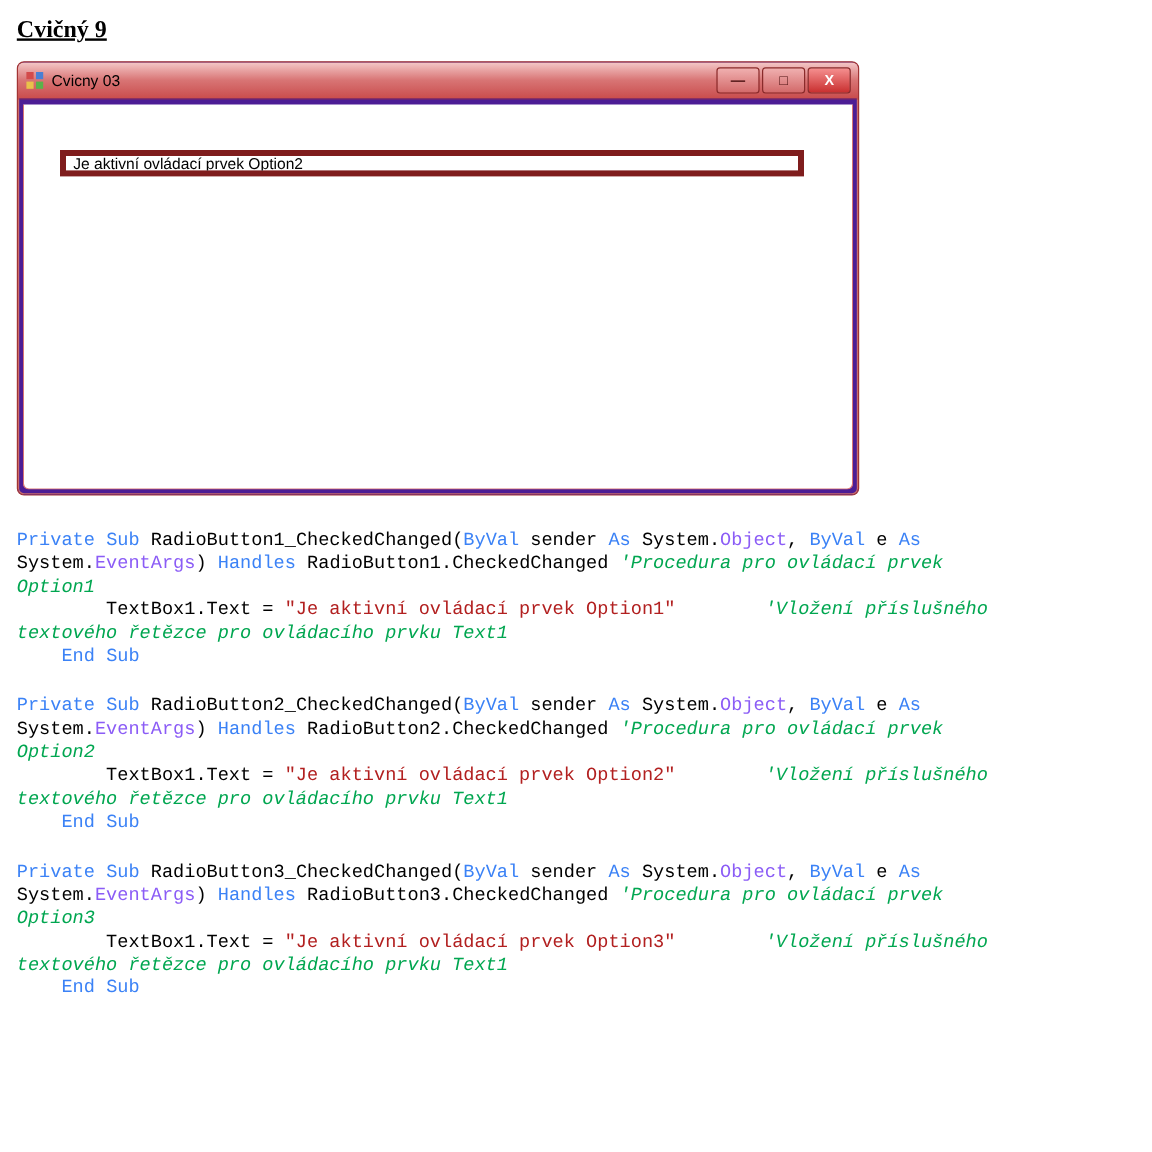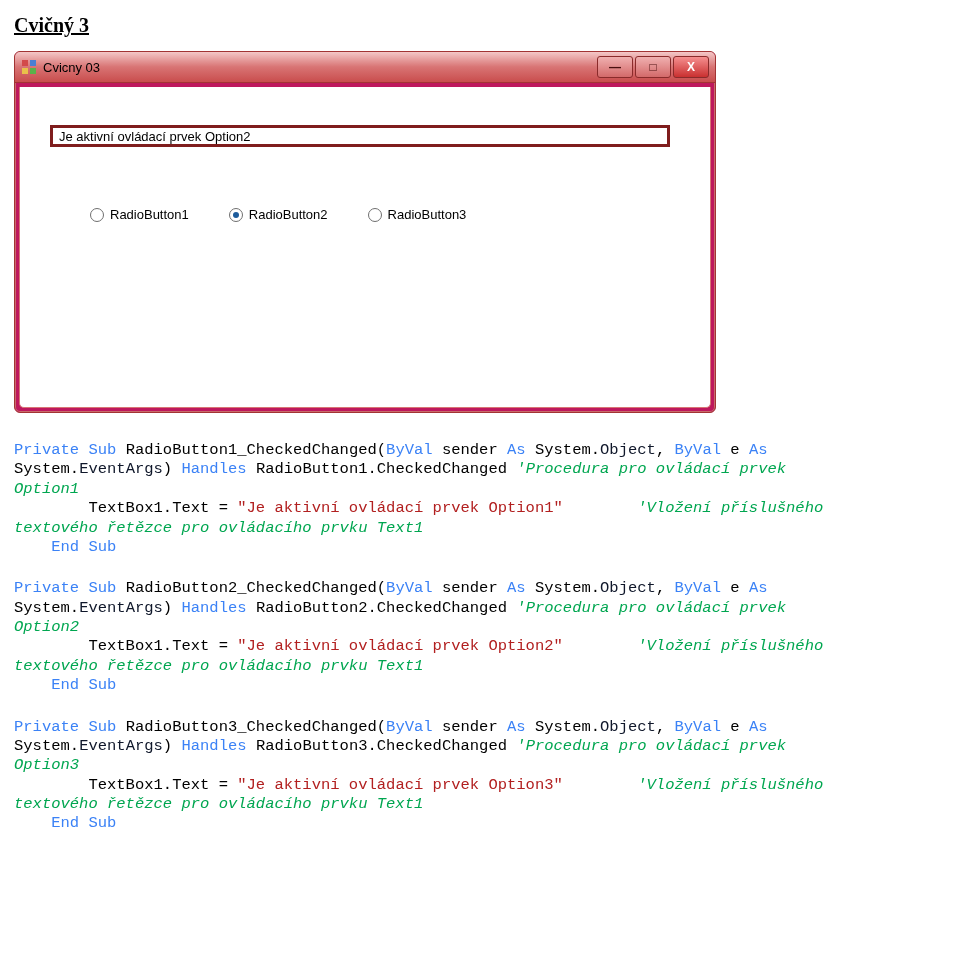--- a/index.html
+++ b/index.html
@@ -17,21 +17,21 @@
     text-decoration: underline;
     font-size: 20px;
     color: #000;
     margin: 4px 0 14px 0;
   }
   
   .form-window {
     width: 700px;
     border: 1px solid #a23434;
     border-radius: 6px;
-    background: #be185d;
+    background: #4c1d95;
     box-shadow: 0 0 0 1px #c96b6b inset;
     margin-bottom: 28px;
   }
   .titlebar {
     height: 30px;
     background: linear-gradient(to bottom, #f4c7c7 0%, #d87474 50%, #c94d4d 100%);
     border-bottom: 1px solid #a23434;
     border-top-left-radius: 5px;
     border-top-right-radius: 5px;
     display: flex;
@@ -83,21 +83,21 @@
     background: #fff;
     height: 300px;
     position: relative;
   }
   .textbox {
     position: absolute;
     left: 30px;
     top: 38px;
     width: 620px;
     height: 22px;
-    border: 3px solid #7f1d1d;
+    border: 5px solid #7f1d1d;
     padding: 2px 6px;
     font-family: "Segoe UI", Tahoma, sans-serif;
     font-size: 13px;
     background: #fff;
     box-sizing: border-box;
   }
   .radios {
     position: absolute;
     left: 70px;
     top: 120px;
@@ -133,27 +133,27 @@
   .codeblock {
     font-family: "Courier New", monospace;
     font-size: 15.5px;
     line-height: 1.25;
     white-space: pre;
     margin: 0 0 22px 0;
   }
   .kw { color: #3b82f6; } 
   .str { color: #b22020; } 
   .cmt { color: #00a650; font-style: italic; } 
-  .typ { color: #0f172a; text-align: right; } 
+  .typ { color: #8b5cf6; text-align: right; } 
 </style>
 </head>
 <body>
 
 <div class="page">
-  <div class="heading">Cvičný 3</div>
+  <div class="heading">Cvičný 9</div>
 
   <div class="form-window">
     <div class="titlebar">
       <span class="icon">
         <svg width="16" height="16" viewBox="0 0 16 16">
           <rect x="1" y="1" width="6" height="6" fill="#d34a4a"></rect>
           <rect x="9" y="1" width="6" height="6" fill="#4a7fd3"></rect>
           <rect x="1" y="9" width="6" height="6" fill="#e9c14a"></rect>
           <rect x="9" y="9" width="6" height="6" fill="#5ab24a"></rect>
         </svg>
@@ -166,34 +166,20 @@
         <div class="winbtn">
             <span>□</span>
           </div>
         <div class="winbtn close">
             <span>X</span>
           </div>
       </div>
     </div>
     <div class="form-client">
       <input type="text" class="textbox" value="Je aktivní ovládací prvek Option2" style="">
-      <div class="radios">
-        <label class="radio">
-          <span class="radio-dot"></span>
-          <span>RadioButton1</span>
-        </label>
-        <label class="radio">
-          <span class="radio-dot checked"></span>
-          <span>RadioButton2</span>
-        </label>
-        <label class="radio">
-          <span class="radio-dot"></span>
-          <span>RadioButton3</span>
-        </label>
-      </div>
     </div>
   </div>
 
   <div class="codeblock"><span class="kw">Private</span> <span class="kw">Sub</span><span> RadioButton1_CheckedChanged(</span><span class="kw">ByVal</span><span> sender </span><span class="kw">As</span><span> System.</span><span class="typ">Object</span><span>, </span><span class="kw">ByVal</span><span> e </span><span class="kw">As</span>
 <span>System.</span><span class="typ">EventArgs</span><span>) </span><span class="kw">Handles</span><span> RadioButton1.CheckedChanged </span><span class="cmt">'Procedura pro ovládací prvek</span>
 <span class="cmt">Option1</span>
 <span>        TextBox1.Text = </span><span class="str">"Je aktivní ovládací prvek Option1"</span><span>        </span><span class="cmt">'Vložení příslušného</span>
 <span class="cmt">textového řetězce pro ovládacího prvku Text1</span>
 <span>    </span><span class="kw">End</span><span> </span><span class="kw">Sub</span></div>
 

